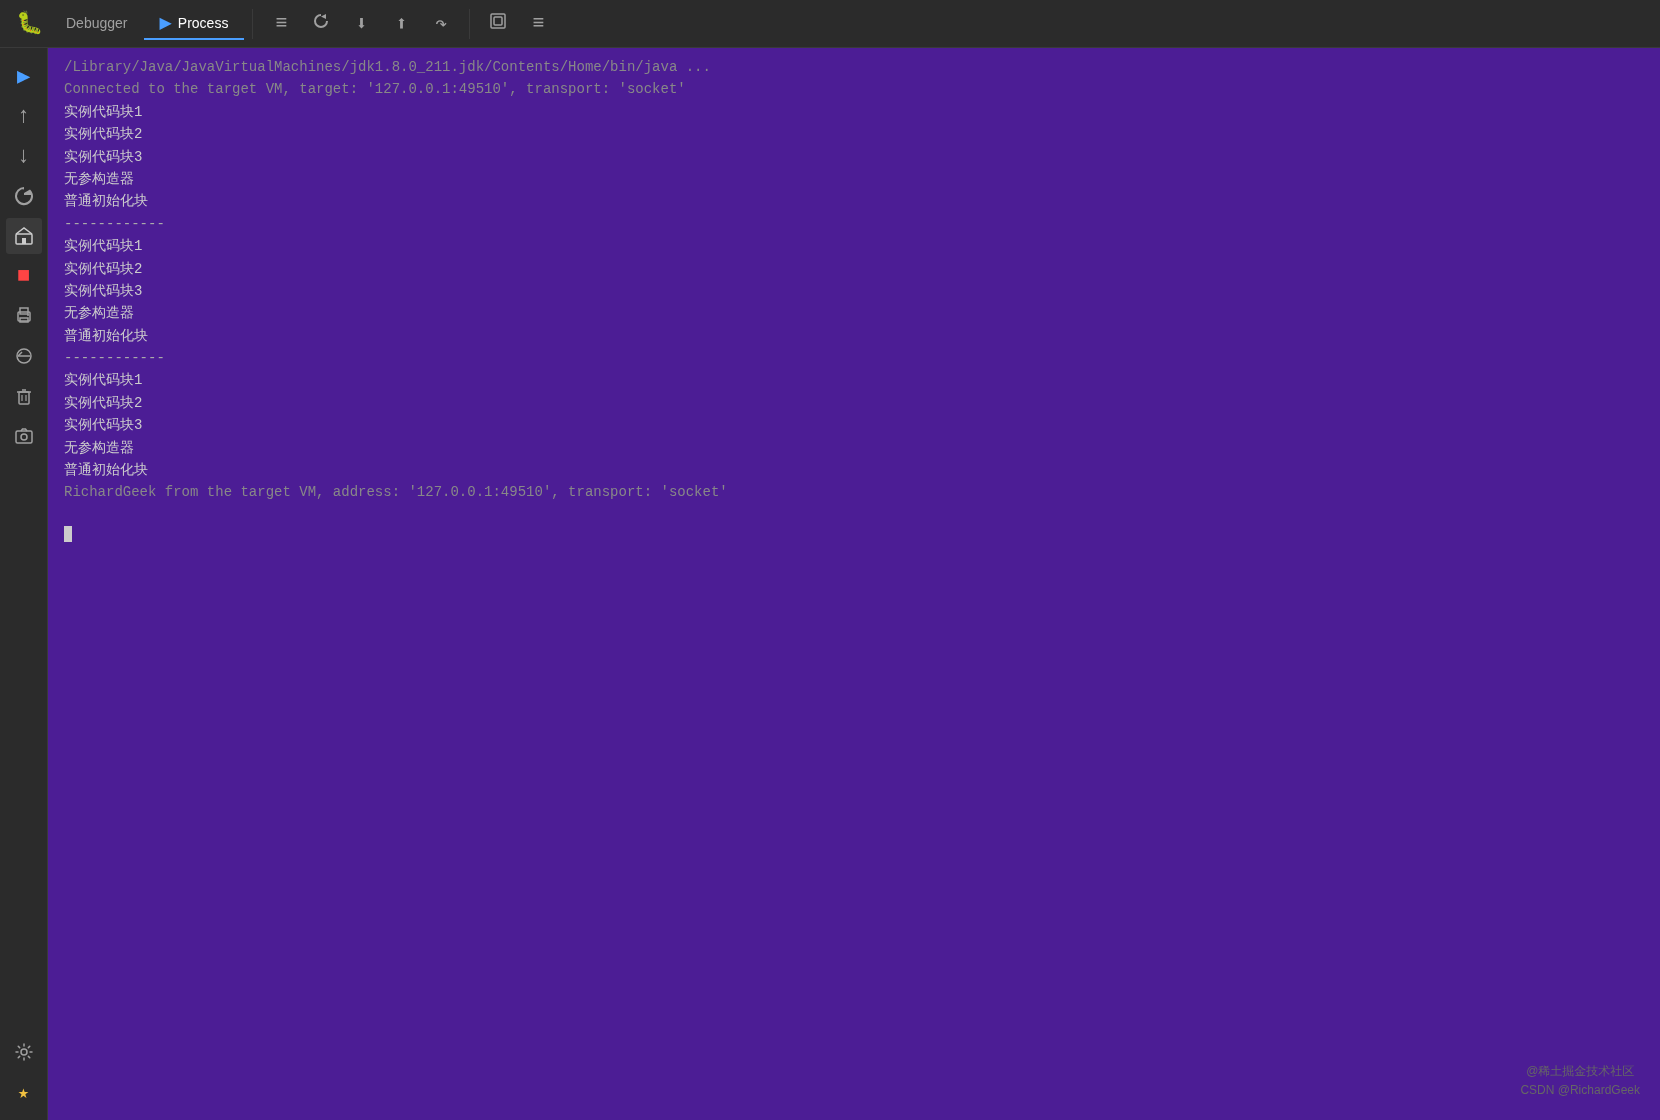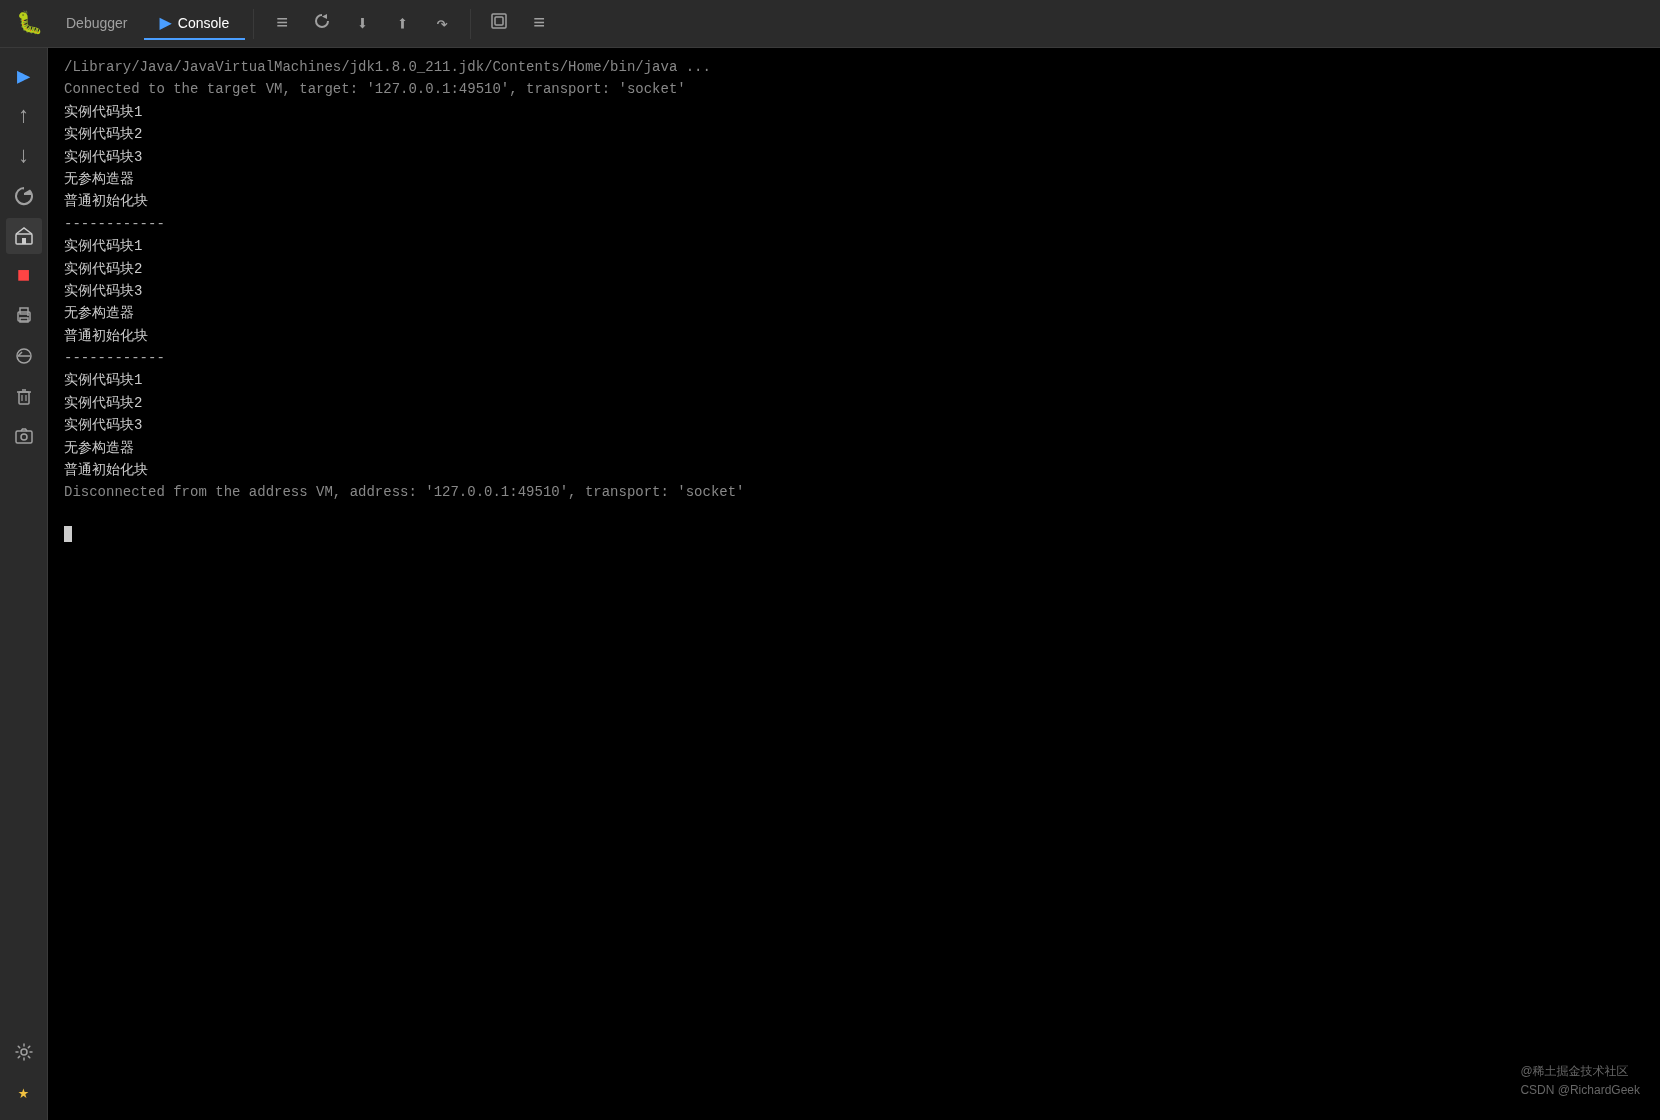--- a/index.html
+++ b/index.html
@@ -108,21 +108,21 @@
       color: #ffffff;
     }
 
     .sidebar-btn.red {
       color: #ff4444;
     }
 
     
     .console-area {
       flex: 1;
-      background: #000000;
+      background: #4c1d95;
       overflow-y: auto;
       padding: 8px 16px;
     }
 
     .console-line {
       font-family: 'Courier New', Courier, monospace;
       font-size: 14px;
       line-height: 1.6;
       white-space: pre;
       color: #cccccc;
@@ -158,21 +158,21 @@
     }
 
     
     .watermark {
       position: absolute;
       bottom: 20px;
       right: 20px;
       color: #666666;
       font-family: Arial, sans-serif;
       font-size: 12px;
-      text-align: left;
+      text-align: center;
       line-height: 1.6;
     }
 
     
     .icon-svg {
       width: 18px;
       height: 18px;
       fill: currentColor;
     }
   </style>
@@ -183,21 +183,21 @@
 
   <div class="sidebar-btn" style="width:40px; font-size:22px;">
     <span>🐛</span>
   </div>
 
   <div class="tab">
     <span>Debugger</span>
   </div>
   <div class="tab active" style="border-bottom:2px solid #4a9eff;">
     <span class="tab-icon" style="color:#4a9eff;">▶</span>
-    <span>Console</span>
+    <span>Process</span>
   </div>
 
   <div class="toolbar-divider"></div>
 
   <div class="toolbar-btn" title="Menu">
     <span style="font-size:20px;">≡</span>
   </div>
 
   <div class="toolbar-btn" title="Step Over">
     <span>
@@ -308,21 +308,21 @@
     <div class="console-line chinese">实例代码块2</div>
     <div class="console-line chinese">实例代码块3</div>
     <div class="console-line chinese">无参构造器</div>
     <div class="console-line chinese">普通初始化块</div>
     <div class="console-line separator">------------</div>
     <div class="console-line chinese">实例代码块1</div>
     <div class="console-line chinese">实例代码块2</div>
     <div class="console-line chinese">实例代码块3</div>
     <div class="console-line chinese">无参构造器</div>
     <div class="console-line chinese">普通初始化块</div>
-    <div class="console-line gray">Disconnected from the address VM, address: '127.0.0.1:49510', transport: 'socket'</div>
+    <div class="console-line gray">RichardGeek from the target VM, address: '127.0.0.1:49510', transport: 'socket'</div>
     <div class="console-line">&nbsp;</div>
     <div class="console-line cursor-line">
       <span class="cursor"></span>
     </div>
   </div>
 
 </div>
 
 <div class="watermark">
   <div>@稀土掘金技术社区</div>

